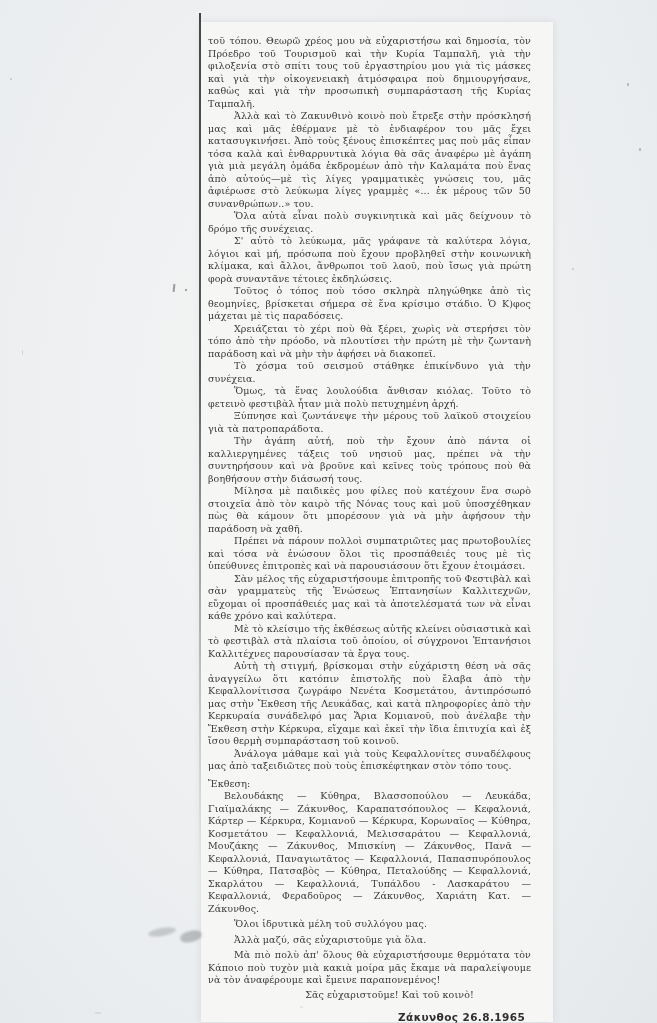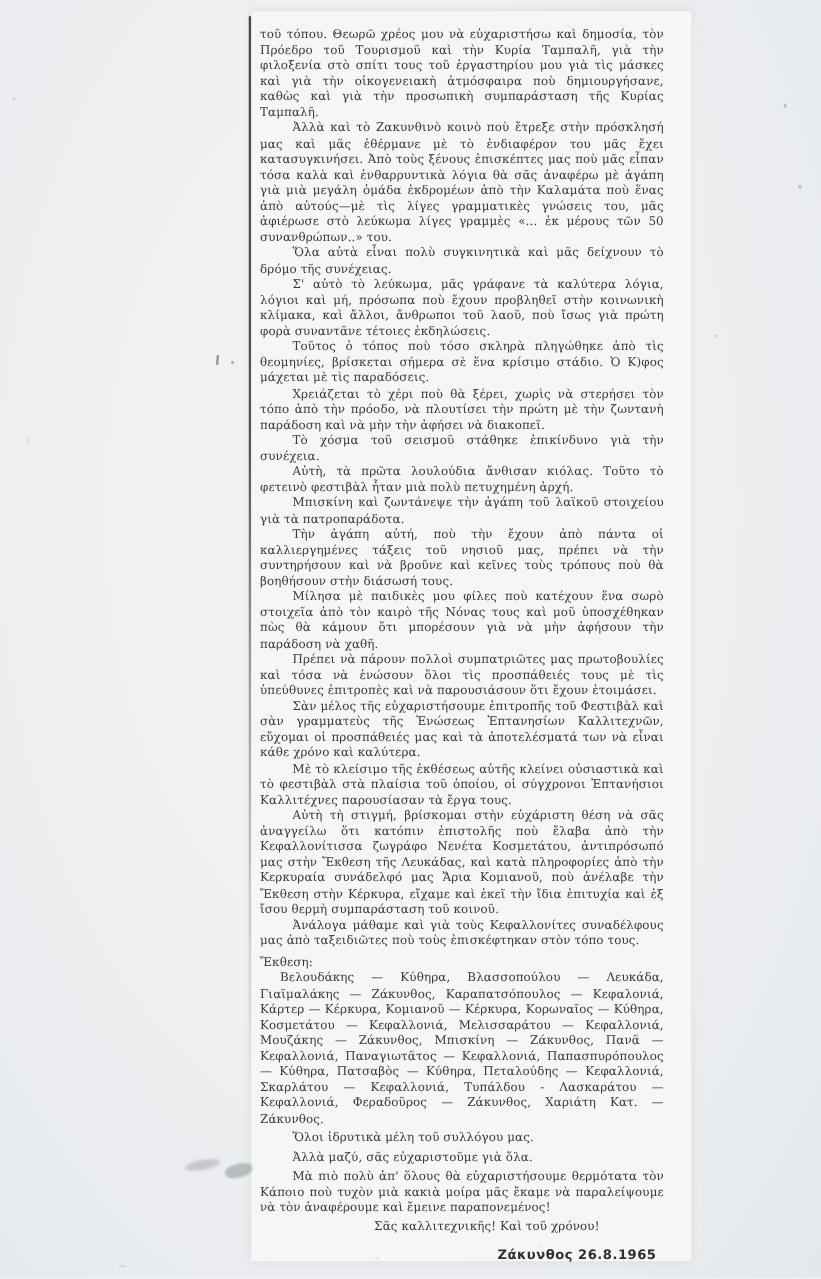--- a/index.html
+++ b/index.html
@@ -6,21 +6,21 @@
   .scan {
     position:relative;
     width:657px; height:1023px;
     overflow:hidden;
     background:
       radial-gradient(ellipse at 45% 40%, #f3f5f4 0%, #edeff1 55%, #e8ebee 85%, #e5e8eb 100%);
     font-family:"DejaVu Serif","Liberation Serif",serif;
   }
   .paper {
     position:absolute;
-    left:201px; top:9px;
+    left:201px; top:22px;
     width:352px; height:1000px;
     background:#f6f7f4;
     box-shadow:0 0 7px rgba(120,130,140,0.18);
     box-sizing:border-box;
     padding:13px 22px 0 7px;
   }
   .edge-line {
     position:absolute;
     left:199px; top:13px;
     width:2px; height:860px;
@@ -93,38 +93,38 @@
   <div class="edge-line"></div>
 
   <div class="paper article">
     <p>τοῦ τόπου. Θεωρῶ χρέος μου νὰ εὐχαριστήσω καὶ δημοσία, τὸν Πρόεδρο τοῦ Τουρισμοῦ καὶ τὴν Κυρία Ταμπαλῆ, γιὰ τὴν φιλοξενία στὸ σπίτι τους τοῦ ἐργαστηρίου μου γιὰ τὶς μάσκες καὶ γιὰ τὴν οἰκογενειακὴ ἀτμόσφαιρα ποὺ δημιουργήσανε, καθὼς καὶ γιὰ τὴν προσωπικὴ συμπαράσταση τῆς Κυρίας Ταμπαλῆ.</p>
     <p class="ind">Ἀλλὰ καὶ τὸ Ζακυνθινὸ κοινὸ ποὺ ἔτρεξε στὴν πρόσκλησή μας καὶ μᾶς ἐθέρμανε μὲ τὸ ἐνδιαφέρον του μᾶς ἔχει κατασυγκινήσει. Ἀπὸ τοὺς ξένους ἐπισκέπτες μας ποὺ μᾶς εἶπαν τόσα καλὰ καὶ ἐνθαρρυντικὰ λόγια θὰ σᾶς ἀναφέρω μὲ ἀγάπη γιὰ μιὰ μεγάλη ὁμάδα ἐκδρομέων ἀπὸ τὴν Καλαμάτα ποὺ ἕνας ἀπὸ αὐτούς—μὲ τὶς λίγες γραμματικὲς γνώσεις του, μᾶς ἀφιέρωσε στὸ λεύκωμα λίγες γραμμὲς «... ἐκ μέρους τῶν 50 συνανθρώπων..» του.</p>
     <p class="ind">Ὅλα αὐτὰ εἶναι πολὺ συγκινητικὰ καὶ μᾶς δείχνουν τὸ δρόμο τῆς συνέχειας.</p>
     <p class="ind">Σ' αὐτὸ τὸ λεύκωμα, μᾶς γράφανε τὰ καλύτερα λόγια, λόγιοι καὶ μή, πρόσωπα ποὺ ἔχουν προβληθεῖ στὴν κοινωνικὴ κλίμακα, καὶ ἄλλοι, ἄνθρωποι τοῦ λαοῦ, ποὺ ἴσως γιὰ πρώτη φορὰ συναντᾶνε τέτοιες ἐκδηλώσεις.</p>
     <p class="ind">Τοῦτος ὁ τόπος ποὺ τόσο σκληρὰ πληγώθηκε ἀπὸ τὶς θεομηνίες, βρίσκεται σήμερα σὲ ἕνα κρίσιμο στάδιο. Ὁ Κ)φος μάχεται μὲ τὶς παραδόσεις.</p>
     <p class="ind">Χρειάζεται τὸ χέρι ποὺ θὰ ξέρει, χωρὶς νὰ στερήσει τὸν τόπο ἀπὸ τὴν πρόοδο, νὰ πλουτίσει τὴν πρώτη μὲ τὴν ζωντανὴ παράδοση καὶ νὰ μὴν τὴν ἀφήσει νὰ διακοπεῖ.</p>
     <p class="ind">Τὸ χόσμα τοῦ σεισμοῦ στάθηκε ἐπικίνδυνο γιὰ τὴν συνέχεια.</p>
-    <p class="ind">Αὐτὴ, τὰ πρῶτα λουλούδια ἄνθισαν κιόλας. Τοῦτο τὸ φετεινὸ φεστιβὰλ ἦταν μιὰ πολὺ πετυχημένη ἀρχή.</p>
-    <p class="ind">Μπισκίνη καὶ ζωντάνεψε τὴν ἀγάπη τοῦ λαϊκοῦ στοιχείου γιὰ τὰ πατροπαράδοτα.</p>
+    <p class="ind">Ὅμως, τὰ ἕνας λουλούδια ἄνθισαν κιόλας. Τοῦτο τὸ φετεινὸ φεστιβὰλ ἦταν μιὰ πολὺ πετυχημένη ἀρχή.</p>
+    <p class="ind">Ξύπνησε καὶ ζωντάνεψε τὴν μέρους τοῦ λαϊκοῦ στοιχείου γιὰ τὰ πατροπαράδοτα.</p>
     <p class="ind">Τὴν ἀγάπη αὐτή, ποὺ τὴν ἔχουν ἀπὸ πάντα οἱ καλλιεργημένες τάξεις τοῦ νησιοῦ μας, πρέπει νὰ τὴν συντηρήσουν καὶ νὰ βροῦνε καὶ κεῖνες τοὺς τρόπους ποὺ θὰ βοηθήσουν στὴν διάσωσή τους.</p>
     <p class="ind">Μίλησα μὲ παιδικὲς μου φίλες ποὺ κατέχουν ἕνα σωρὸ στοιχεῖα ἀπὸ τὸν καιρὸ τῆς Νόνας τους καὶ μοῦ ὑποσχέθηκαν πὼς θὰ κάμουν ὅτι μπορέσουν γιὰ νὰ μὴν ἀφήσουν τὴν παράδοση νὰ χαθῆ.</p>
     <p class="ind">Πρέπει νὰ πάρουν πολλοὶ συμπατριῶτες μας πρωτοβουλίες καὶ τόσα νὰ ἑνώσουν ὅλοι τὶς προσπάθειές τους μὲ τὶς ὑπεύθυνες ἐπιτροπὲς καὶ νὰ παρουσιάσουν ὅτι ἔχουν ἑτοιμάσει.</p>
     <p class="ind">Σὰν μέλος τῆς εὐχαριστήσουμε ἐπιτροπῆς τοῦ Φεστιβὰλ καὶ σὰν γραμματεὺς τῆς Ἑνώσεως Ἑπτανησίων Καλλιτεχνῶν, εὔχομαι οἱ προσπάθειές μας καὶ τὰ ἀποτελέσματά των νὰ εἶναι κάθε χρόνο καὶ καλύτερα.</p>
     <p class="ind">Μὲ τὸ κλείσιμο τῆς ἐκθέσεως αὐτῆς κλείνει οὐσιαστικὰ καὶ τὸ φεστιβὰλ στὰ πλαίσια τοῦ ὁποίου, οἱ σύγχρονοι Ἑπτανήσιοι Καλλιτέχνες παρουσίασαν τὰ ἔργα τους.</p>
     <p class="ind">Αὐτὴ τὴ στιγμή, βρίσκομαι στὴν εὐχάριστη θέση νὰ σᾶς ἀναγγείλω ὅτι κατόπιν ἐπιστολῆς ποὺ ἔλαβα ἀπὸ τὴν Κεφαλλονίτισσα ζωγράφο Νενέτα Κοσμετάτου, ἀντιπρόσωπό μας στὴν Ἔκθεση τῆς Λευκάδας, καὶ κατὰ πληροφορίες ἀπὸ τὴν Κερκυραία συνάδελφό μας Ἄρια Κομιανοῦ, ποὺ ἀνέλαβε τὴν Ἔκθεση στὴν Κέρκυρα, εἴχαμε καὶ ἐκεῖ τὴν ἴδια ἐπιτυχία καὶ ἐξ ἴσου θερμὴ συμπαράσταση τοῦ κοινοῦ.</p>
     <p class="ind">Ἀνάλογα μάθαμε καὶ γιὰ τοὺς Κεφαλλονίτες συναδέλφους μας ἀπὸ ταξειδιῶτες ποὺ τοὺς ἐπισκέφτηκαν στὸν τόπο τους.</p>
 
     <p class="heading">Ἔκθεση:</p>
     <p class="list">Βελουδάκης — Κύθηρα, Βλασσοπούλου — Λευκάδα, Γιαϊμαλάκης — Ζάκυνθος, Καραπατσόπουλος — Κεφαλονιά, Κάρτερ — Κέρκυρα, Κομιανοῦ — Κέρκυρα, Κορωναῖος — Κύθηρα, Κοσμετάτου — Κεφαλλονιά, Μελισσαράτου — Κεφαλλονιά, Μουζάκης — Ζάκυνθος, Μπισκίνη — Ζάκυνθος, Πανᾶ — Κεφαλλονιά, Παναγιωτᾶτος — Κεφαλλονιά, Παπασπυρόπουλος — Κύθηρα, Πατσαβὸς — Κύθηρα, Πεταλούδης — Κεφαλλονιά, Σκαρλάτου — Κεφαλλονιά, Τυπάλδου - Λασκαράτου — Κεφαλλονιά, Φεραδοῦρος — Ζάκυνθος, Χαριάτη Κατ. — Ζάκυνθος.</p>
 
     <p class="closer">Ὅλοι ἱδρυτικὰ μέλη τοῦ συλλόγου μας.</p>
     <p class="closer">Ἀλλὰ μαζύ, σᾶς εὐχαριστοῦμε γιὰ ὅλα.</p>
     <p class="closer">Μὰ πιὸ πολὺ ἀπ' ὅλους θὰ εὐχαριστήσουμε θερμότατα τὸν Κάποιο ποὺ τυχὸν μιὰ κακιὰ μοίρα μᾶς ἔκαμε νὰ παραλείψουμε νὰ τὸν ἀναφέρουμε καὶ ἔμεινε παραπονεμένος!</p>
 
-    <p class="center">Σᾶς καλλιτεχνικῆς! Καὶ τοῦ χρόνου!</p>
+    <p class="center">Σᾶς εὐχαριστοῦμε! Καὶ τοῦ κοινὸ!</p>
     <p class="dateline">Ζάκυνθος 26.8.1965</p>
 
   </div>
 
   <div class="smudge-a"></div>
   <div class="smudge-b"></div>
   <div class="mark-tick"></div>
   <div class="mark-dot"></div>
   <div class="speck sp1"></div>
   <div class="speck sp2"></div>

